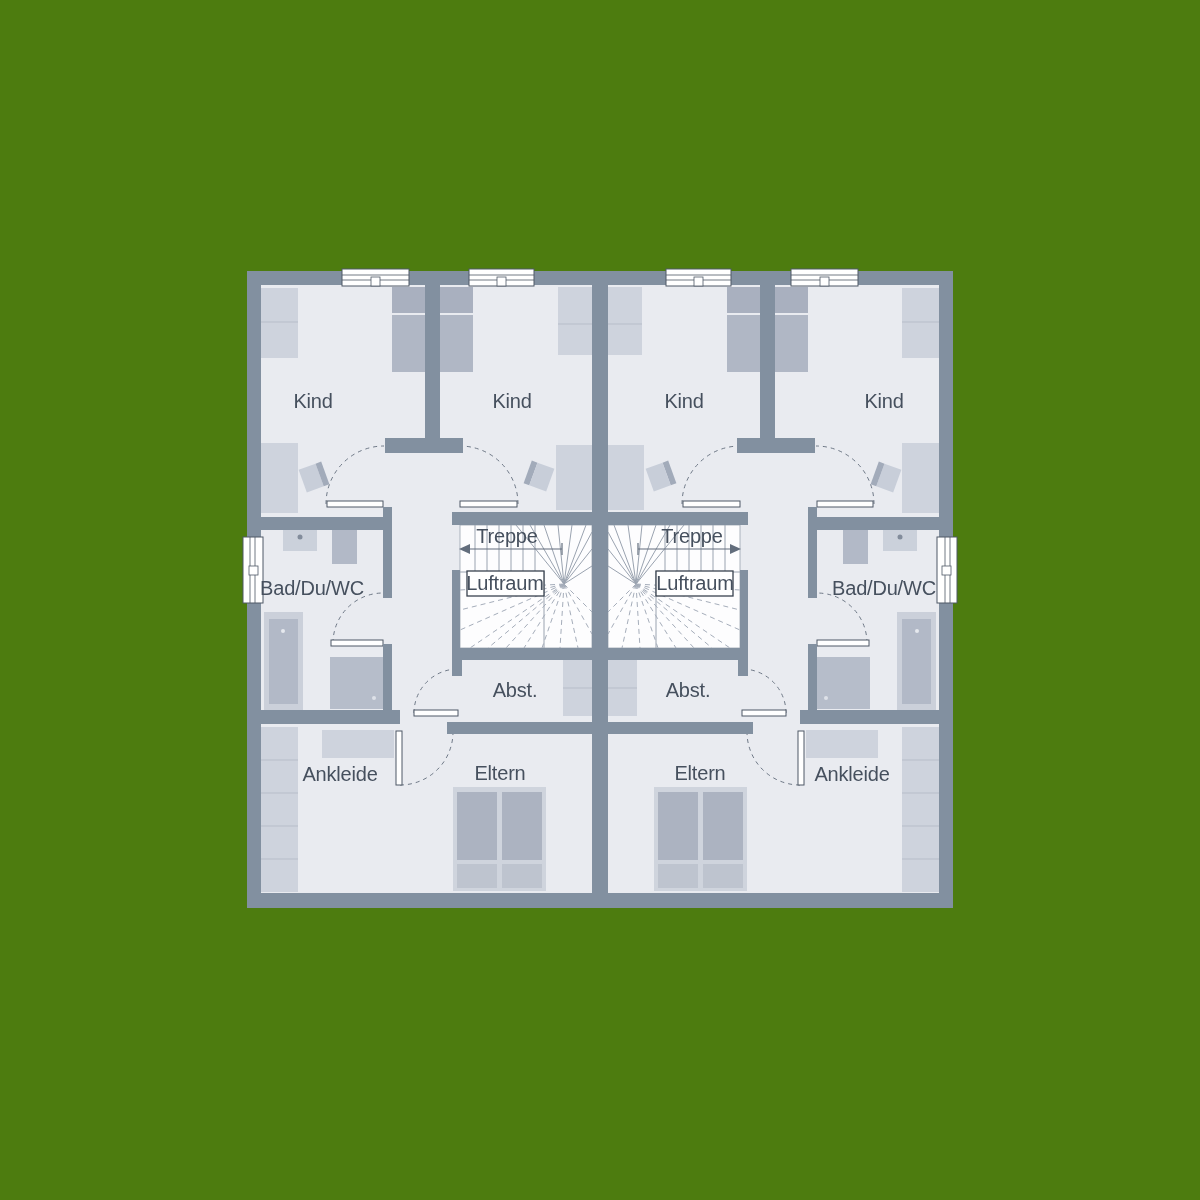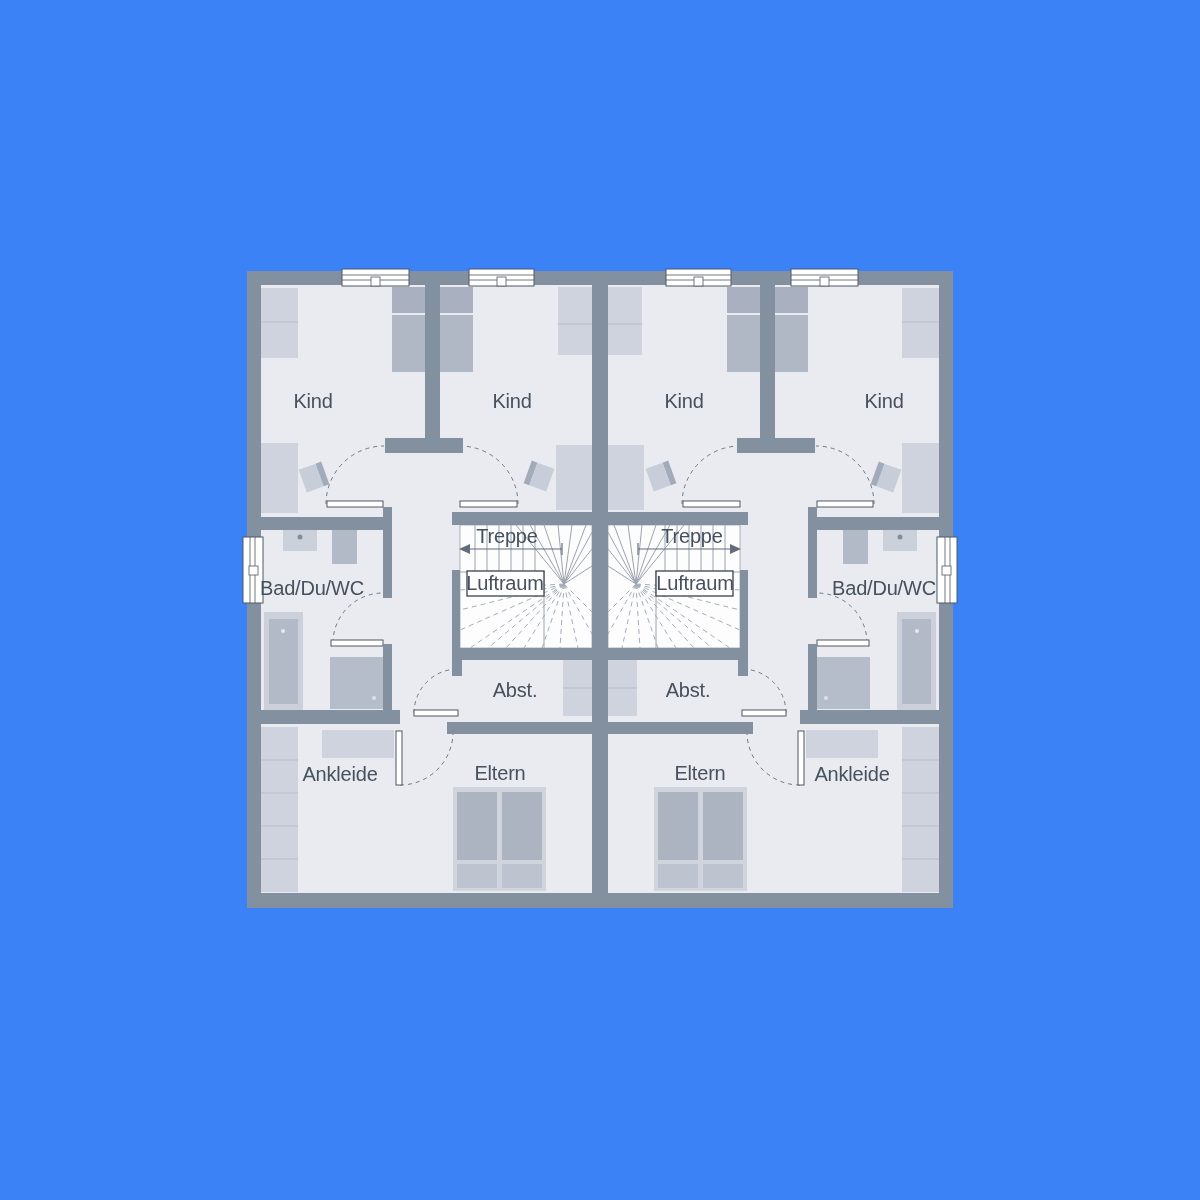--- a/index.html
+++ b/index.html
@@ -1,16 +1,16 @@
 <!DOCTYPE html>
 <html><head>
 <meta charset="utf-8">
 <style>
   html,body{margin:0;padding:0;background:#ffffff;}
-  .page{position:relative;width:1200px;height:1200px;background:#3b82f6;overflow:hidden;
+  .page{position:relative;width:1200px;height:1200px;background:#4d7c0f;overflow:hidden;
         font-family:"Liberation Sans", sans-serif;}
   svg{position:absolute;left:0;top:0;}
   text.room-label{fill:#46505E;font-size:20px;letter-spacing:-0.2px;text-anchor:middle;
                   font-family:"Liberation Sans", sans-serif;}
 </style>
 </head>
 <body>
 
 <div class="page">
 <svg width="1200" height="1200" viewBox="0 0 1200 1200">

